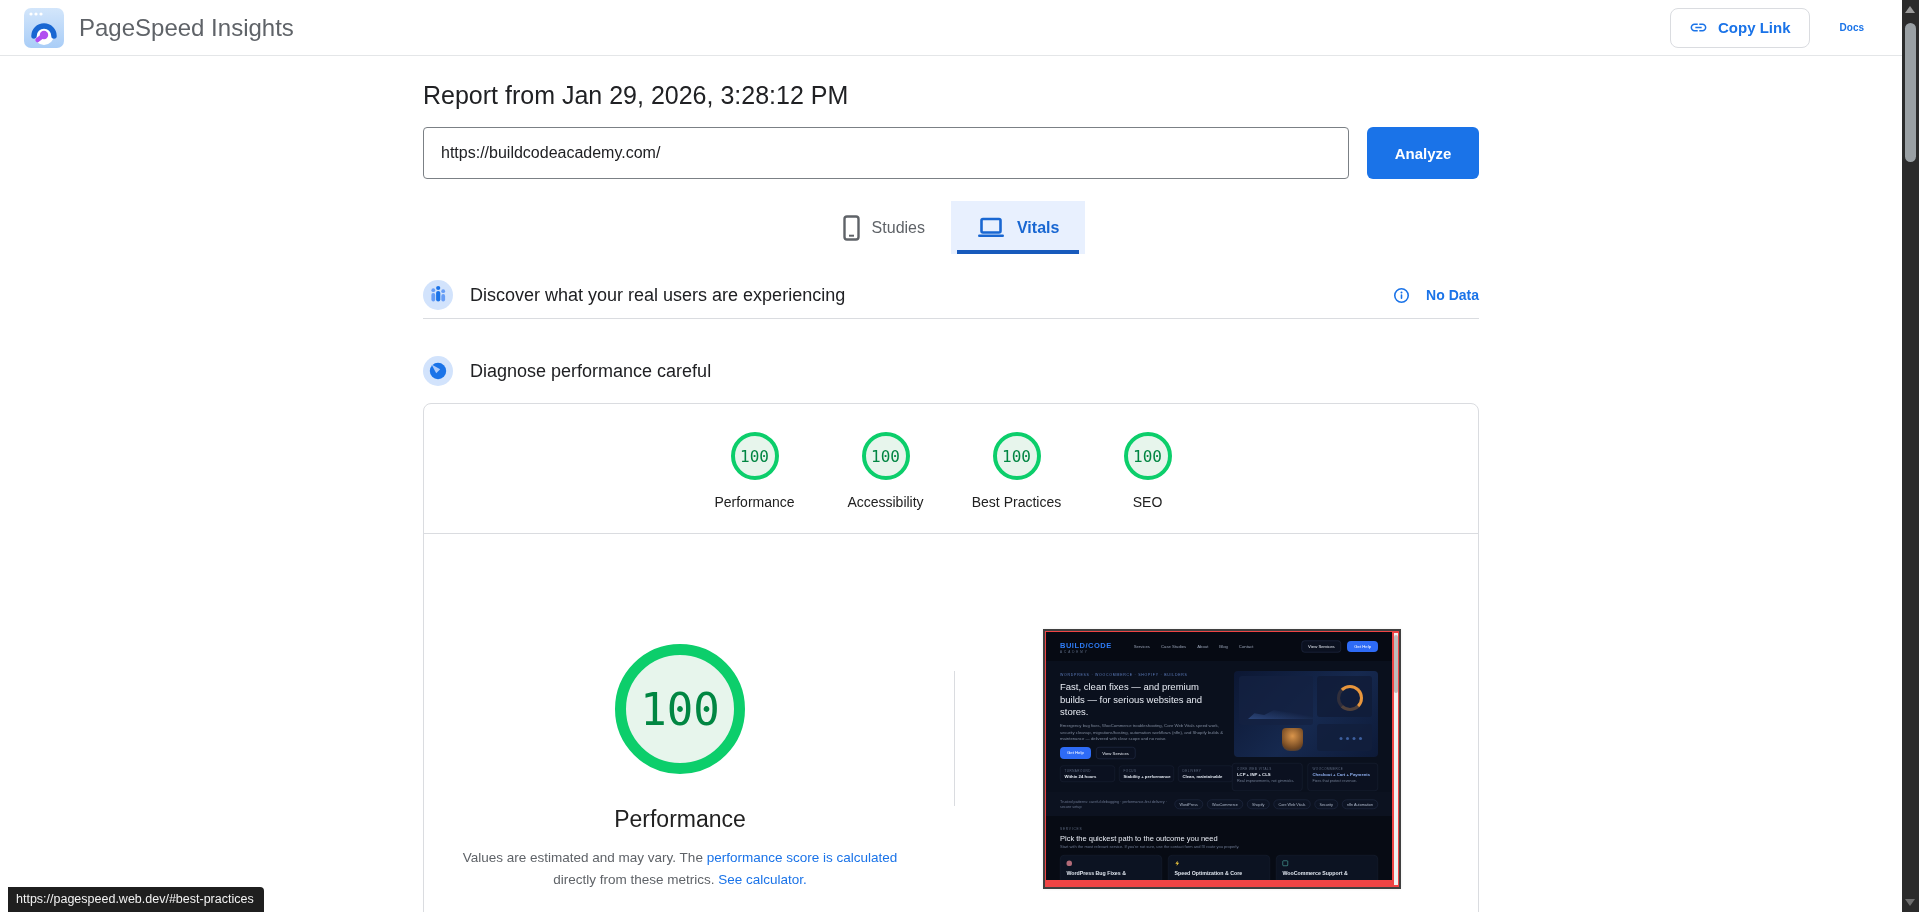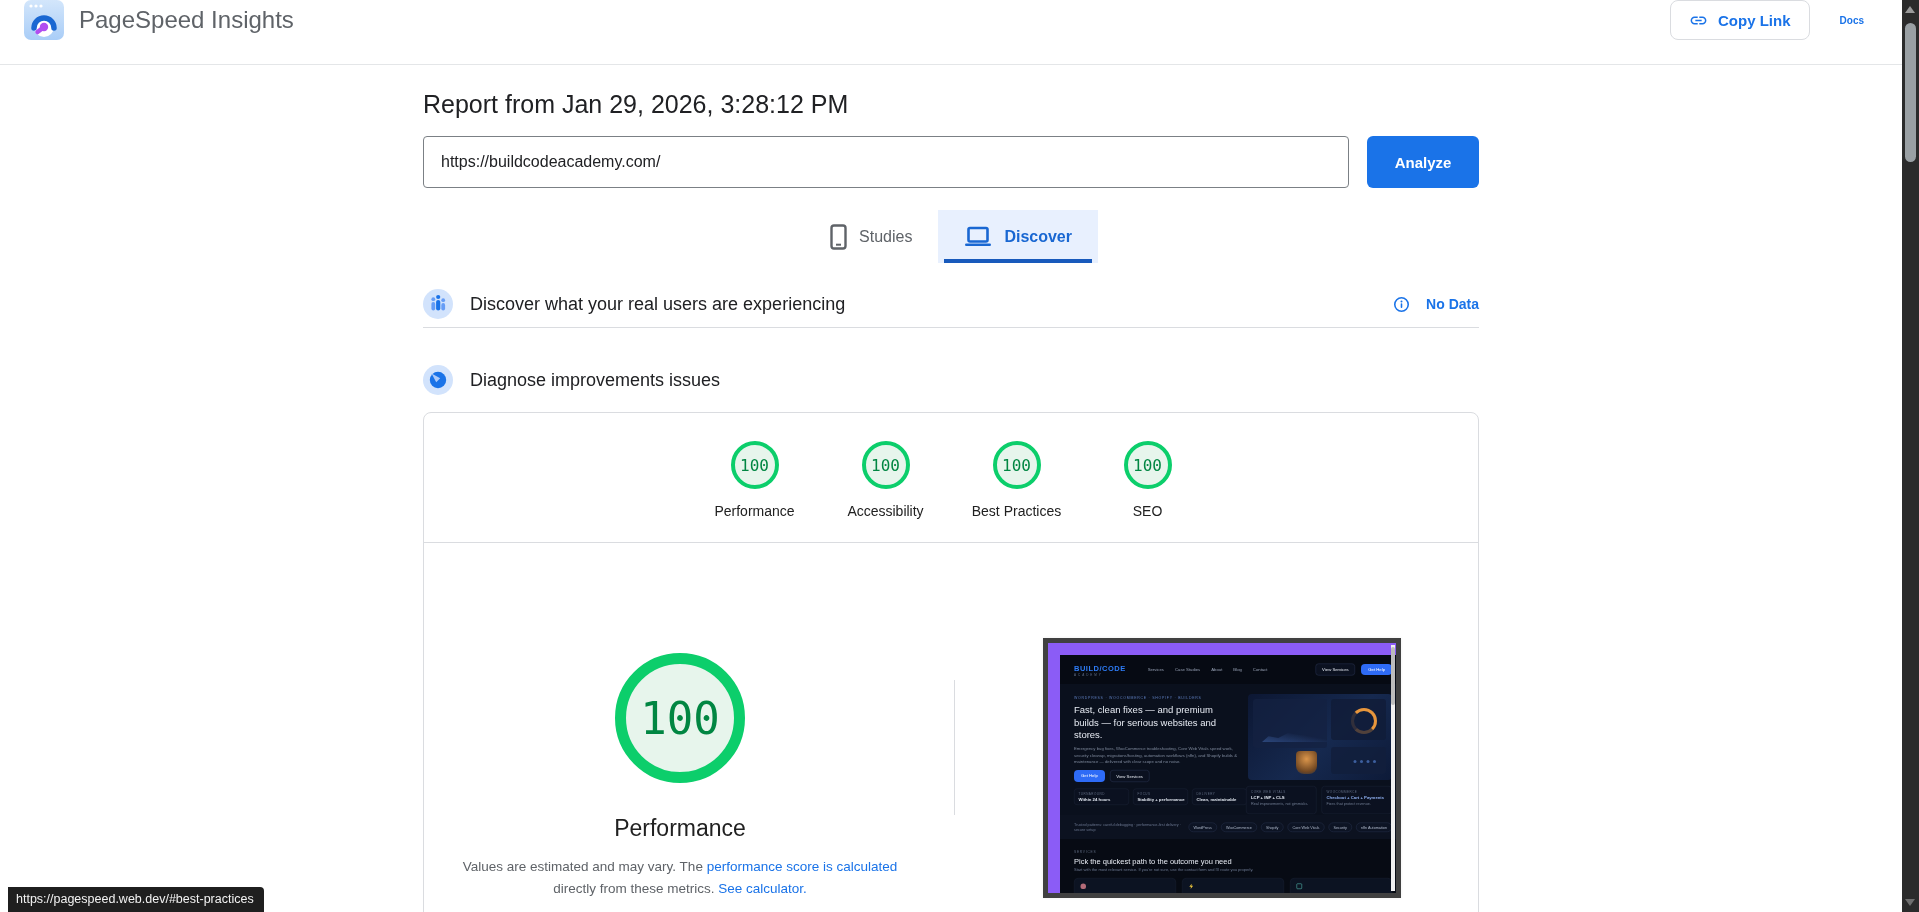--- a/index.html
+++ b/index.html
@@ -8,21 +8,21 @@
 
   
   .scrollbar { position:fixed; top:0; right:0; width:17px; height:912px; background:#2b2b2b; z-index:60; }
   .scroll-arrow-up { position:absolute; top:6px; left:3px; width:0; height:0;
       border-left:5.5px solid transparent; border-right:5.5px solid transparent; border-bottom:7px solid #9a9a9a; }
   .scroll-arrow-down { position:absolute; bottom:6px; left:3px; width:0; height:0;
       border-left:5.5px solid transparent; border-right:5.5px solid transparent; border-top:7px solid #6f6f6f; }
   .scroll-thumb { position:absolute; top:23px; left:3px; width:11px; height:139px; background:#9aa0a4; border-radius:6px; }
 
   
-  .app-header { width:1902px; height:65px; display:flex; align-items:flex-start; justify-content:space-between;
+  .app-header { width:1902px; height:56px; display:flex; align-items:center; justify-content:space-between;
                 padding:0 38px 0 24px; border-bottom:1px solid #e4e6e8; background:#fff; }
   .brand { display:flex; align-items:center; gap:15px; }
   .app-title { font-size:24px; color:#5f6368; }
   .header-actions { display:flex; align-items:center; gap:30px; }
   .copy-link-btn { display:flex; align-items:center; gap:10px; height:40px; padding:0 18px;
                    border:1px solid #dadce0; border-radius:8px; background:#fff;
                    color:#1a73e8; font-size:15px; font-weight:bold; cursor:pointer; }
   .docs-link { color:#1a73e8; font-size:10px; font-weight:bold; text-decoration:none; cursor:pointer; }
 
   main { width:1902px; }
@@ -67,22 +67,22 @@
                border:11px solid #0cce6b; background:#e7f5ec; display:flex; align-items:center; justify-content:center;
                font-family:"DejaVu Sans Mono", monospace; font-size:44px; color:#018642; }
   .perf-title { position:absolute; left:56px; top:272px; width:400px; text-align:center;
                 font-size:23px; color:#212121; }
   .perf-disclaimer { position:absolute; left:21px; top:313px; width:470px; text-align:center;
                      font-size:13.5px; line-height:22px; color:#5f6368; }
   .perf-disclaimer .lnk { color:#1a73e8; cursor:pointer; }
   .divider-v { position:absolute; left:530px; top:137px; height:135px; border-left:1px solid #dadce0; }
 
   
-  .thumb-box { position:absolute; left:619px; top:95px; width:358px; height:260px; background:#8b5cf6;
-               border:5px solid #404040; box-shadow:0 0 3px rgba(0,0,0,.07); padding:12px; overflow:hidden; }
+  .thumb-box { position:absolute; left:619px; top:95px; width:358px; height:260px; background:#ef4444;
+               border:2px solid #404040; box-shadow:0 0 3px rgba(0,0,0,.07); padding:1px; overflow:hidden; }
   .thumb-scroll-track { position:absolute; right:1px; top:2px; bottom:2px; width:4px; background:#f0f0f0; }
   .thumb-scroll-thumb { position:absolute; right:1px; top:4px; width:4px; height:58px; background:#bdbdbd; border-radius:2px; }
   .site { width:692px; height:496px; transform:scale(0.5); transform-origin:0 0; background:#070b14; overflow:hidden; }
 
   .m-header { height:58px; display:flex; align-items:center; padding:0 28px; background:#060a13; }
   .m-logo { font-size:15px; font-weight:bold; color:#2e7cf6; letter-spacing:1px; }
   .m-logo-sub { font-size:6px; color:#62708a; letter-spacing:4px; margin-top:2px; }
   .m-nav { display:flex; gap:22px; font-size:8.5px; color:#97a1b4; margin-left:44px; }
   .m-actions { margin-left:auto; display:flex; gap:12px; align-items:center; }
   .m-btn-outline { font-size:8.5px; color:#e6eaf2; border:1px solid #2a3550; border-radius:6px; padding:6px 12px; background:#0b1120; }
@@ -189,21 +189,21 @@
           <rect x="1.5" y="1.5" width="14" height="23" rx="2.5" fill="none" stroke="#5f6368" stroke-width="2.4"></rect>
           <line x1="6" y1="20.7" x2="11" y2="20.7" stroke="#5f6368" stroke-width="2"></line>
         </svg>
         <span>Studies</span>
       </div>
       <div class="tab selected">
         <svg width="28" height="22" viewBox="0 0 28 22">
           <rect x="4.5" y="2" width="19" height="13.5" rx="1.5" fill="none" stroke="#1967d2" stroke-width="2.6"></rect>
           <rect x="1" y="17.5" width="26" height="2.6" rx="1.3" fill="#1967d2"></rect>
         </svg>
-        <span>Discover</span>
+        <span>Vitals</span>
       </div>
     </div>
 
     <div class="panel-row">
       <div class="panel-left">
         <svg width="30" height="30" viewBox="0 0 30 30">
           <circle cx="15" cy="15" r="15" fill="#d2e3fc"></circle>
           <circle cx="10.3" cy="10.2" r="1.9" fill="#669df6"></circle>
           <rect x="8.4" y="13" width="3.8" height="8.5" rx="1.9" fill="#669df6"></rect>
           <circle cx="15.2" cy="8" r="2.1" fill="#1a73e8"></circle>
@@ -222,21 +222,21 @@
         <span>No Data</span>
       </div>
     </div>
 
     <div class="lab-row">
       <svg width="30" height="30" viewBox="0 0 30 30">
         <circle cx="15" cy="15" r="15" fill="#d2e3fc"></circle>
         <circle cx="15" cy="15" r="8.2" fill="#1a73e8"></circle>
         <path d="M8.6 8.6 L17.2 13.2 L13.2 17.2 Z" fill="#aecbfa"></path>
       </svg>
-      <div class="panel-heading">Diagnose improvements issues</div>
+      <div class="panel-heading">Diagnose performance careful</div>
     </div>
 
     <div class="card">
 
       <div class="gauges">
         <div class="gauge-item">
           <div class="gauge-circle">100</div>
           <div class="gauge-label">Performance</div>
         </div>
         <div class="gauge-item">

